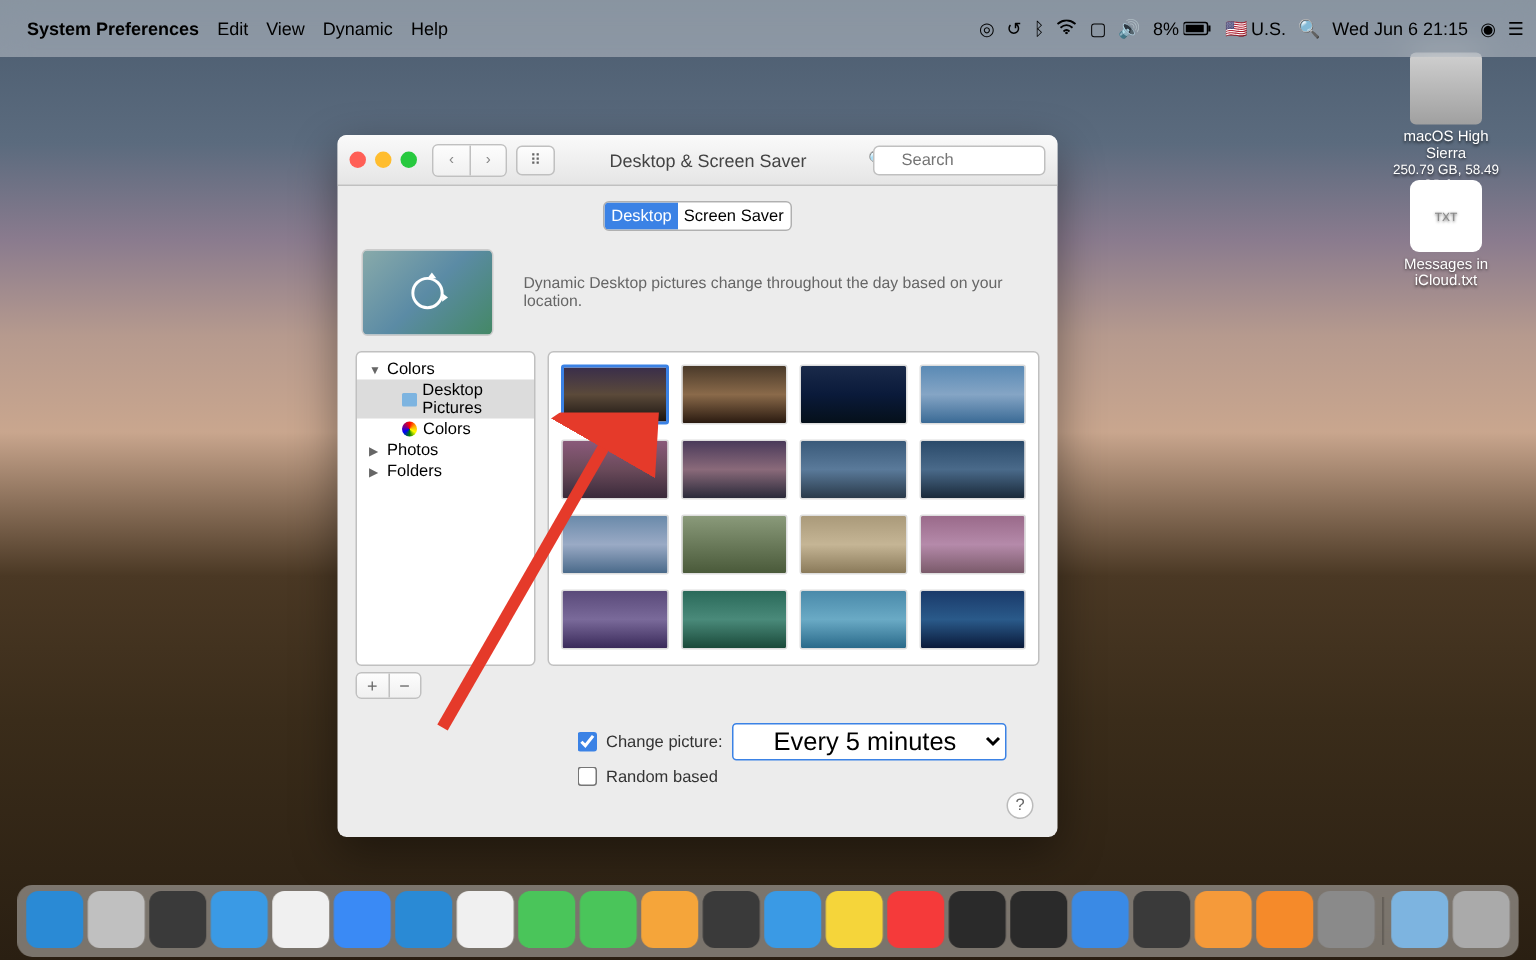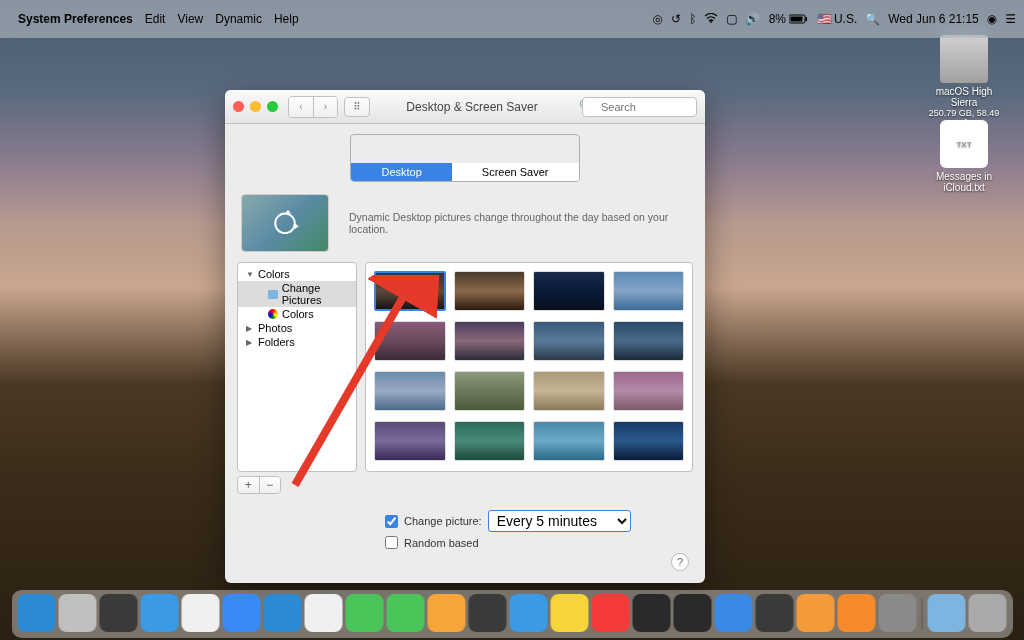--- a/index.html
+++ b/index.html
@@ -38,21 +38,21 @@
 .nav-btns button + button { border-left: 1px solid #c0c0c0; }
 .grid-btn { width: 26px; height: 20px; border: 1px solid #c0c0c0; border-radius: 4px; background: linear-gradient(#fdfdfd,#f0f0f0); font-size: 10px; color: #666; }
 .win-title { flex: 1; text-align: center; font-size: 12px; color: #444; }
 .search-field { width: 115px; height: 20px; border: 1px solid #c0c0c0; border-radius: 4px; background: #fff; font-size: 11px; padding: 0 6px 0 18px; position: relative; margin-left: 8px; }
 .search-wrap { position: relative; }
 .search-wrap .mag { position: absolute; left: 5px; top: 3px; font-size: 10px; color: #999; }
 
 
 .tabbar { display: flex; justify-content: center; padding: 10px 0 0; }
 .segmented { display: flex; border: 1px solid #b0b0b0; border-radius: 4px; overflow: hidden; font-size: 11px; }
-.segmented div { padding: 3px 30px; background: #fff; margin-top: 28px; }
+.segmented div { padding: 3px 4px; background: #fff; }
 .segmented .active { background: #3b82e5; color: #fff; }
 
 
 .preview-row { display: flex; padding: 12px 16px 10px; align-items: center; gap: 20px; }
 .current-thumb { width: 88px; height: 58px; border: 1px solid #ccc; border-radius: 4px; background: linear-gradient(135deg,#8aa 0%, #5b8ba5 50%, #486 100%); position: relative; }
 .dyn-desc { font-size: 10.5px; color: #666; flex: 1; }
 
 
 .content-row { display: flex; padding: 0 12px 10px; gap: 8px; }
 .sidebar { width: 120px; height: 210px; background: #fff; border: 1px solid #c0c0c0; border-radius: 4px; font-size: 11px; padding: 4px 0; overflow: auto; }
@@ -67,21 +67,21 @@
 .plusminus div { flex:1; text-align:center; font-size:12px; background:linear-gradient(#fdfdfd,#f0f0f0); color:#666; line-height:16px; }
 .plusminus div+div { border-left:1px solid #c0c0c0; }
 
 .thumbs-area { flex: 1; height: 210px; background: #fff; border: 1px solid #c0c0c0; border-radius: 4px; padding: 8px; overflow: auto; display: grid; grid-template-columns: repeat(4, 1fr); gap: 8px; }
 .thumb { height: 40px; border-radius: 2px; border: 1px solid #ddd; }
 .thumb.sel { border: 2px solid #3b82e5; }
 
 
 .options-row { padding: 6px 12px 12px 160px; font-size: 11px; color: #333; }
 .options-row .line { display: flex; align-items: center; gap: 6px; margin-bottom: 4px; }
-.options-row select { font-size: 14px; border: 1px solid #3b82e5; background: #fff; border-radius: 3px; padding: 1px 16px 1px 4px; }
+.options-row select { font-size: 17px; border: 1px solid #3b82e5; background: #fff; border-radius: 3px; padding: 1px 16px 1px 23px; }
 .options-row input[type=checkbox] { accent-color: #3b82e5; }
 .help-btn { float: right; width:18px; height:18px; border:1px solid #bbb; border-radius:50%; font-size:11px; color:#666; background:#fff; line-height:16px; text-align:center; margin-right: 4px;}
 
 
 .arrow { position: absolute; left: 275px; top: 275px; width: 210px; height: 220px; pointer-events: none; z-index: 50; }
 
 
 .dock { position: absolute; bottom: 2px; left: 50%; transform: translateX(-50%); height: 48px; background: rgba(220,220,220,0.45); border-radius: 10px; padding: 4px 6px; display: flex; gap: 3px; backdrop-filter: blur(10px); }
 .dock .dock-item { width: 38px; height: 38px; border-radius: 8px; display: flex; align-items: center; justify-content: center; font-size: 20px; }
 .dock .divider { width: 1px; background: rgba(0,0,0,.25); margin: 4px 2px; }
@@ -174,21 +174,21 @@
 
     <div class="content-row">
       <div>
         <div class="sidebar">
           <div class="sb-item">
               <span class="tri">▼</span>
               <span>Colors</span>
             </div>
           <div class="sb-item indent2 sel">
               <span class="folder-ic"></span>
-              <span>Change Pictures</span>
+              <span>Desktop Pictures</span>
             </div>
           <div class="sb-item indent2">
               <span class="color-ic"></span>
               <span>Colors</span>
             </div>
           <div class="sb-item">
               <span class="tri">▶</span>
               <span>Photos</span>
             </div>
           <div class="sb-item">

